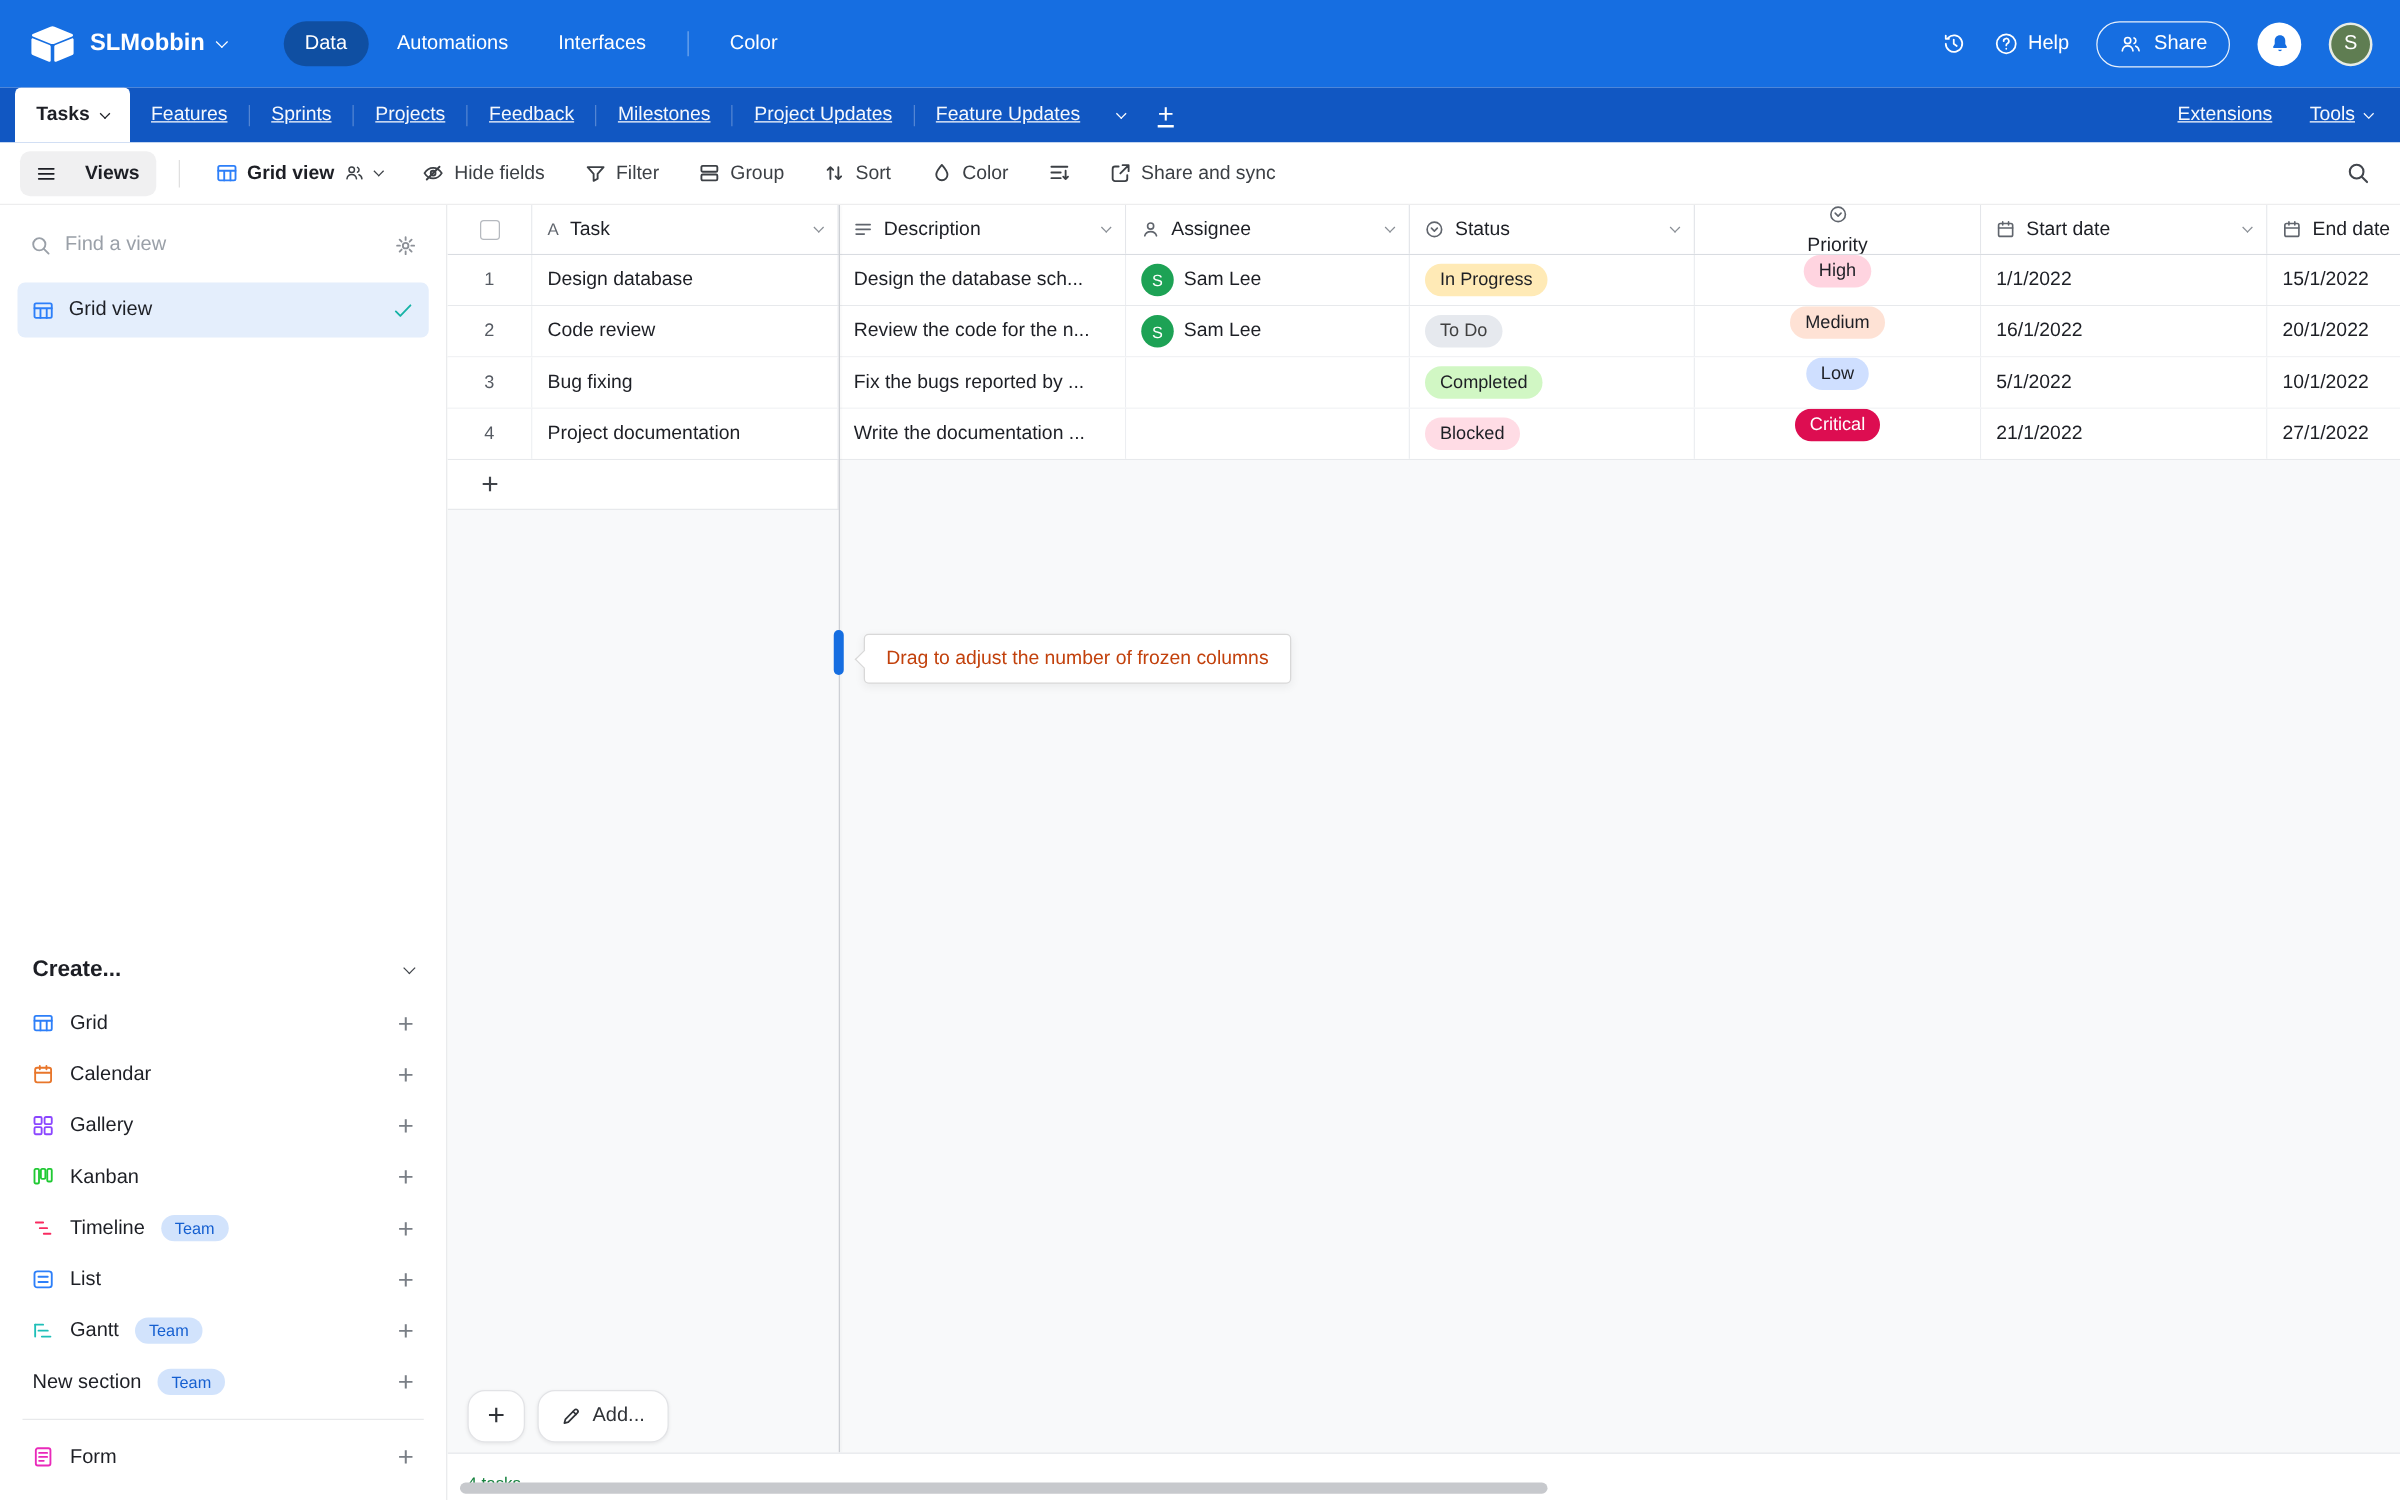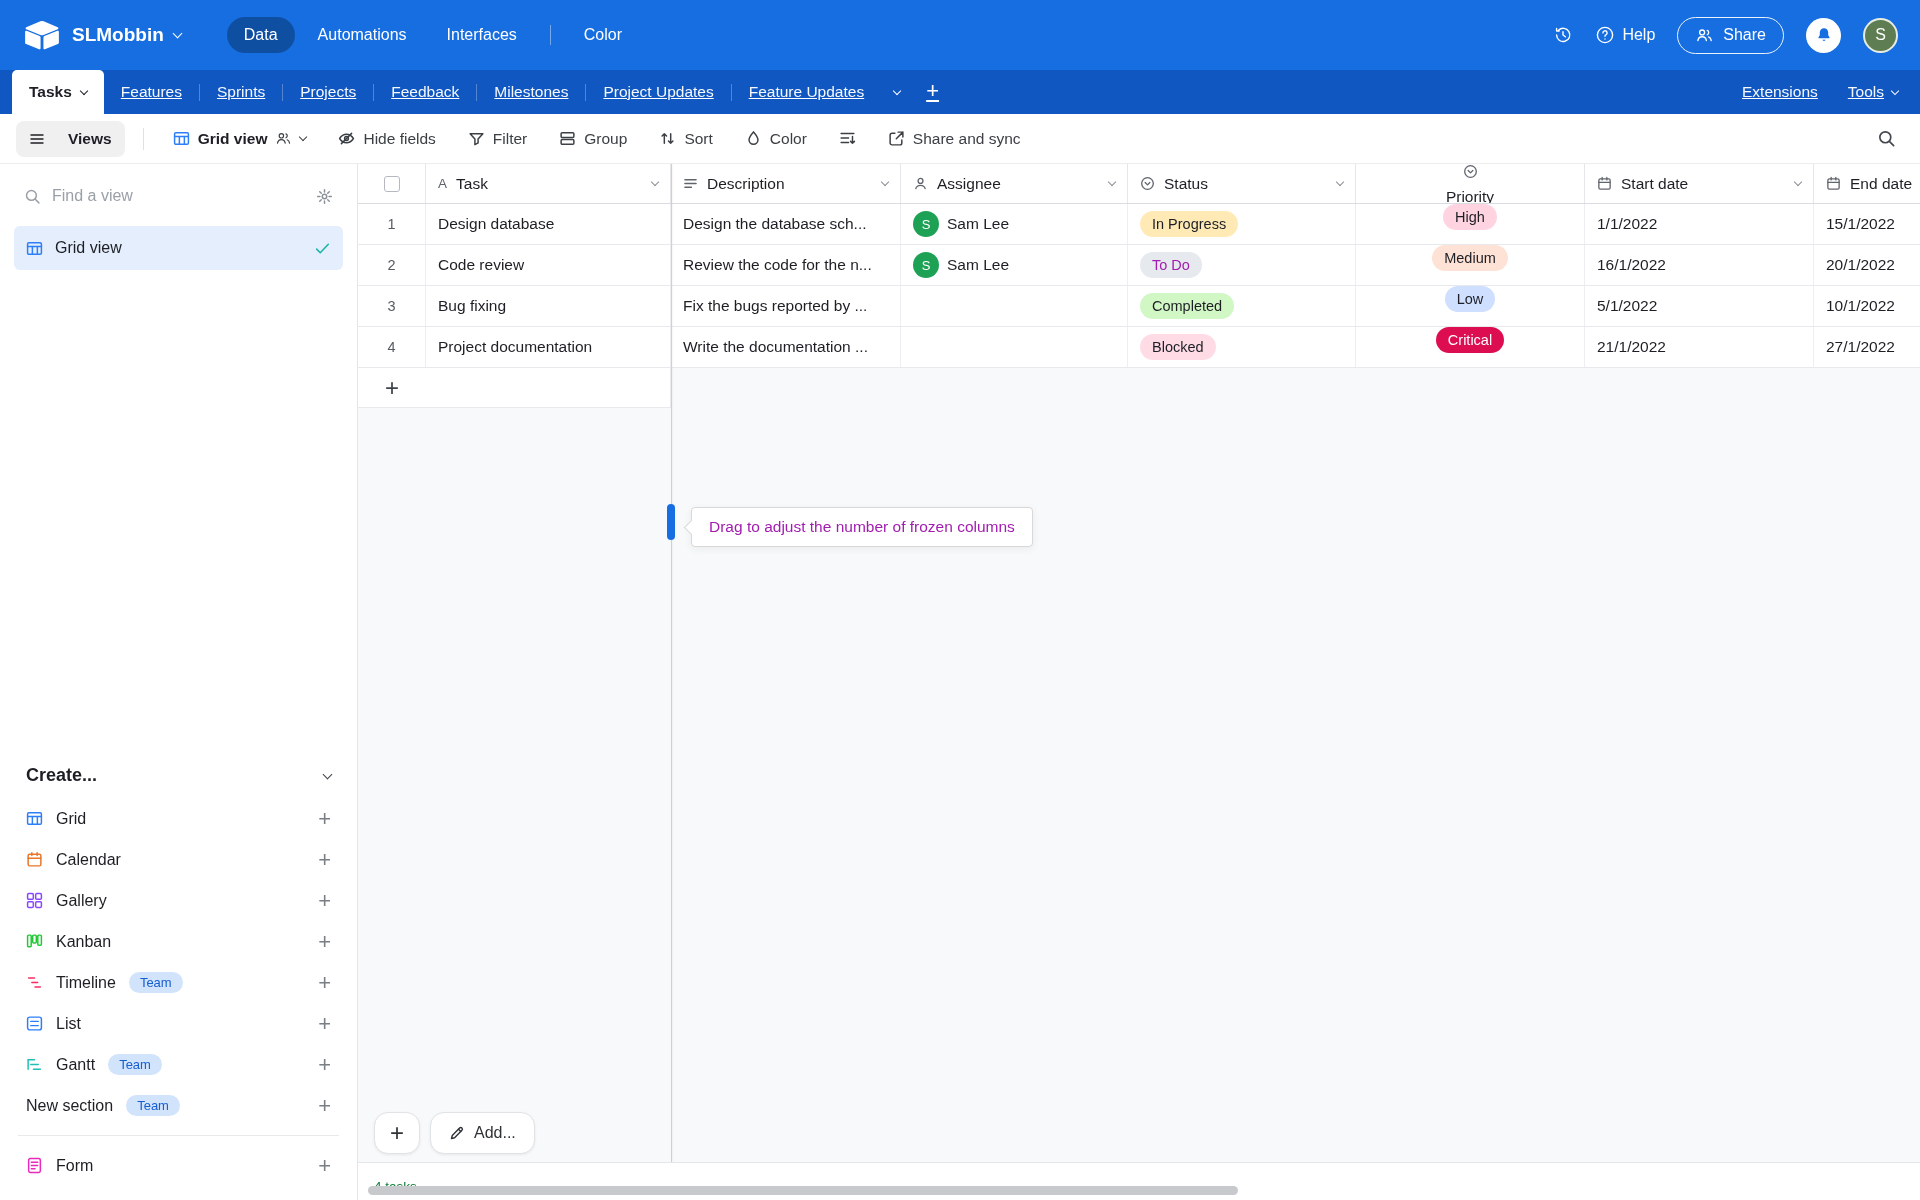--- a/index.html
+++ b/index.html
@@ -85,21 +85,21 @@
   .col-end{width:229px;}
   .rownum{color:#565b63;font-size:14.5px;}
   .cb{width:16px;height:16px;border:1.5px solid #b5b9bf;border-radius:3px;background:#fff;display:inline-block;}
   .chip{display:flex;align-items:center;gap:8px;}
   .chip-avatar{width:26px;height:26px;border-radius:50%;color:#fff;font-size:13px;display:flex;align-items:center;justify-content:center;flex-shrink:0;}
   .pill{height:26px;display:inline-flex;align-items:center;padding:0 12px;border-radius:13px;font-size:14.5px;}
   .add-row{display:flex;width:313px;height:40px;background:#fff;border-bottom:1px solid #e7e9ec;border-right:1px solid #e7e9ec;}
   .add-row .plus-cell{width:68px;display:flex;align-items:center;justify-content:center;color:#3f4349;font-size:24px;font-weight:300;}
   .frozen-line{position:absolute;left:313px;top:0;bottom:38px;width:1px;background:#cdd0d5;box-shadow:1px 0 2px rgba(0,0,0,0.05);}
   .frozen-handle{position:absolute;left:309px;top:340px;width:8px;height:36px;border-radius:4px;background:#166ee1;}
-  .frozen-tip{position:absolute;left:333px;top:343px;background:#fff;border:1px solid #d8d8d8;border-radius:4px;padding:10px 17px;font-size:15.5px;color:#a21caf;box-shadow:0 2px 8px rgba(0,0,0,0.06);}
+  .frozen-tip{position:absolute;left:333px;top:343px;background:#fff;border:1px solid #d8d8d8;border-radius:4px;padding:10px 17px;font-size:15.5px;color:#c2410c;box-shadow:0 2px 8px rgba(0,0,0,0.06);}
   .frozen-tip::before{content:"";position:absolute;left:-6px;top:14px;width:10px;height:10px;background:#fff;border-left:1px solid #d8d8d8;border-bottom:1px solid #d8d8d8;transform:rotate(45deg);}
   .bottom-actions{position:absolute;left:16px;bottom:46px;display:flex;gap:10px;}
   .fab{height:42px;background:#fff;border:1px solid #e2e3e6;box-shadow:0 1px 3px rgba(0,0,0,0.07);border-radius:14px;display:flex;align-items:center;justify-content:center;font-size:16px;color:#2f3237;gap:9px;}
   .plus-fab{width:46px;font-size:24px;font-weight:300;}
   .add-fab{padding:0 18px;}
   .grid-footer{position:absolute;left:0;right:0;bottom:0;height:38px;background:#fff;border-top:1px solid #e4e6ea;}
   .count{position:absolute;left:16px;top:6px;font-size:13.5px;color:#15803d;margin-top:10px;}
   .hscroll{position:absolute;left:10px;bottom:5px;width:870px;height:9px;border-radius:5px;background:#c7c9cd;}
 </style>
 </head>
@@ -477,21 +477,21 @@
       <div class="cell col-desc">
           <span>Review the code for the n...</span>
         </div>
       <div class="cell col-assignee">
         <span class="chip">
           <span class="chip-avatar" style="background-color: rgb(29, 162, 85);">S</span>
           <span>Sam Lee</span>
         </span>
       </div>
       <div class="cell col-status">
-          <span class="pill" style="background-color: rgb(230, 233, 238); color: #a21caf;">To Do</span>
+          <span class="pill" style="background-color: rgb(230, 233, 238); color: #404040;">To Do</span>
         </div>
       <div class="cell col-priority">
           <span class="pill" style="background-color: rgb(254, 226, 213); color: rgb(29, 31, 37);">Medium</span>
         </div>
       <div class="cell col-start">
           <span>16/1/2022</span>
         </div>
       <div class="cell col-end">
           <span>20/1/2022</span>
         </div>

